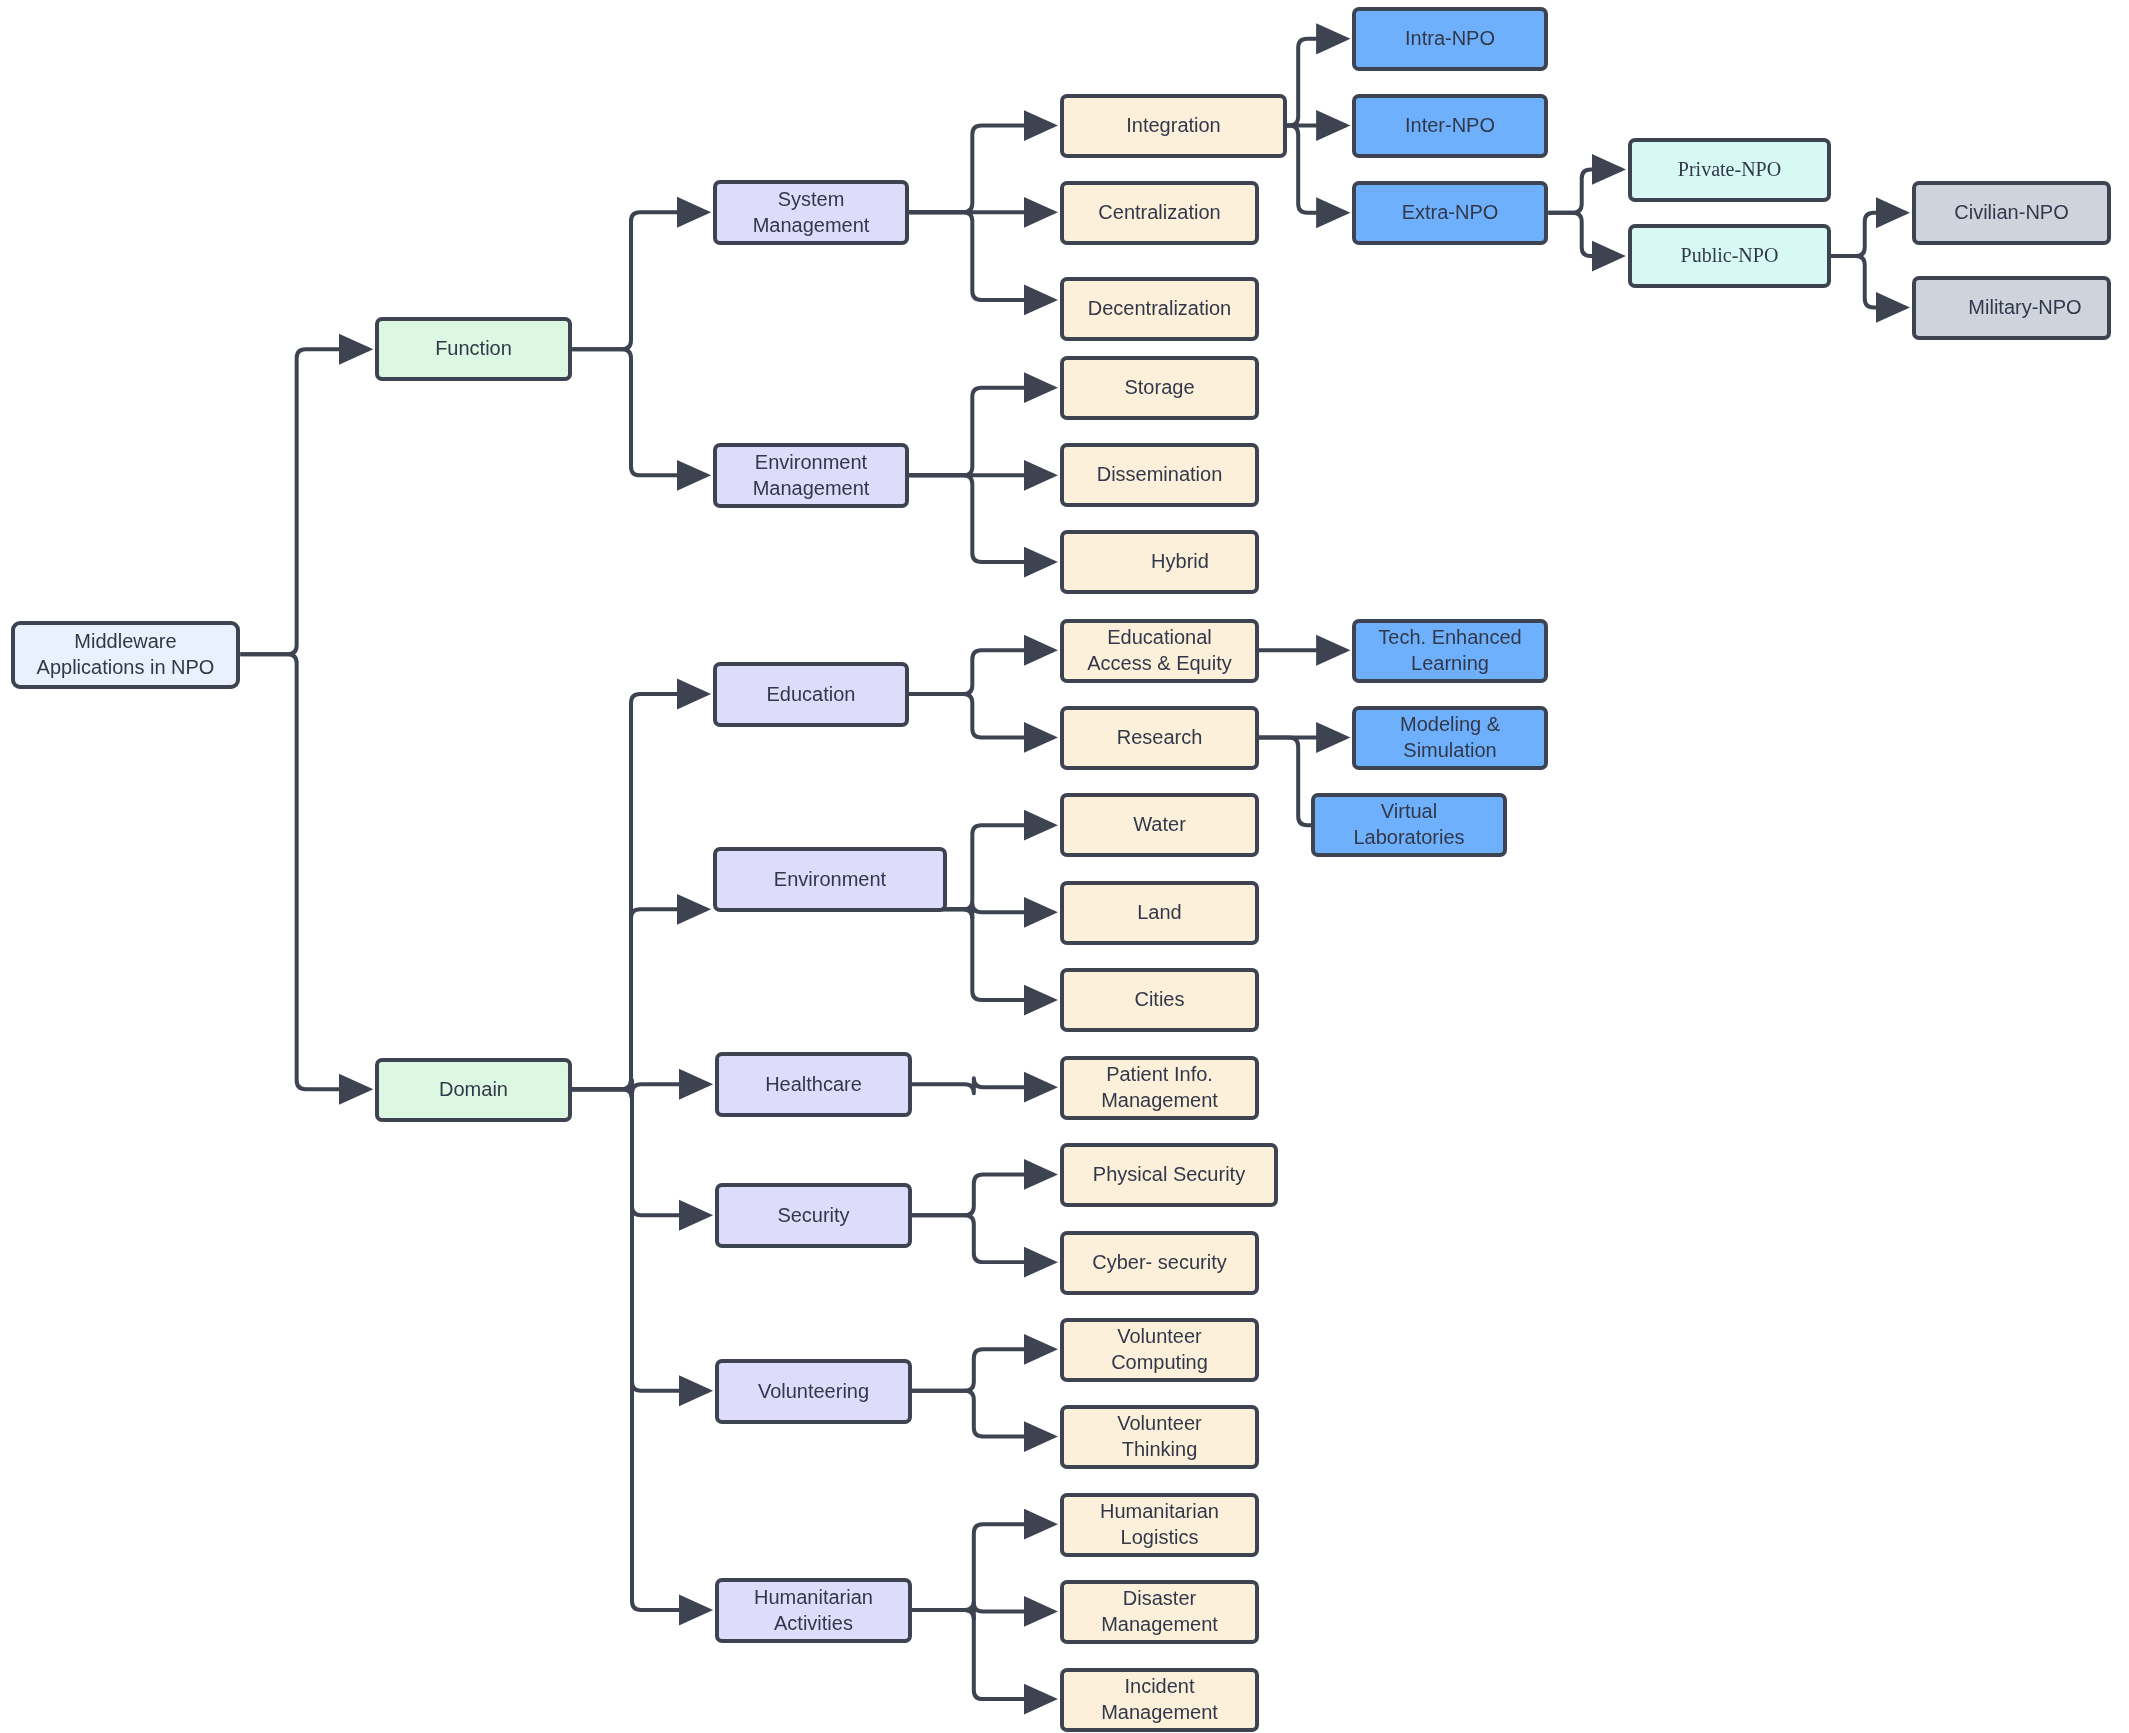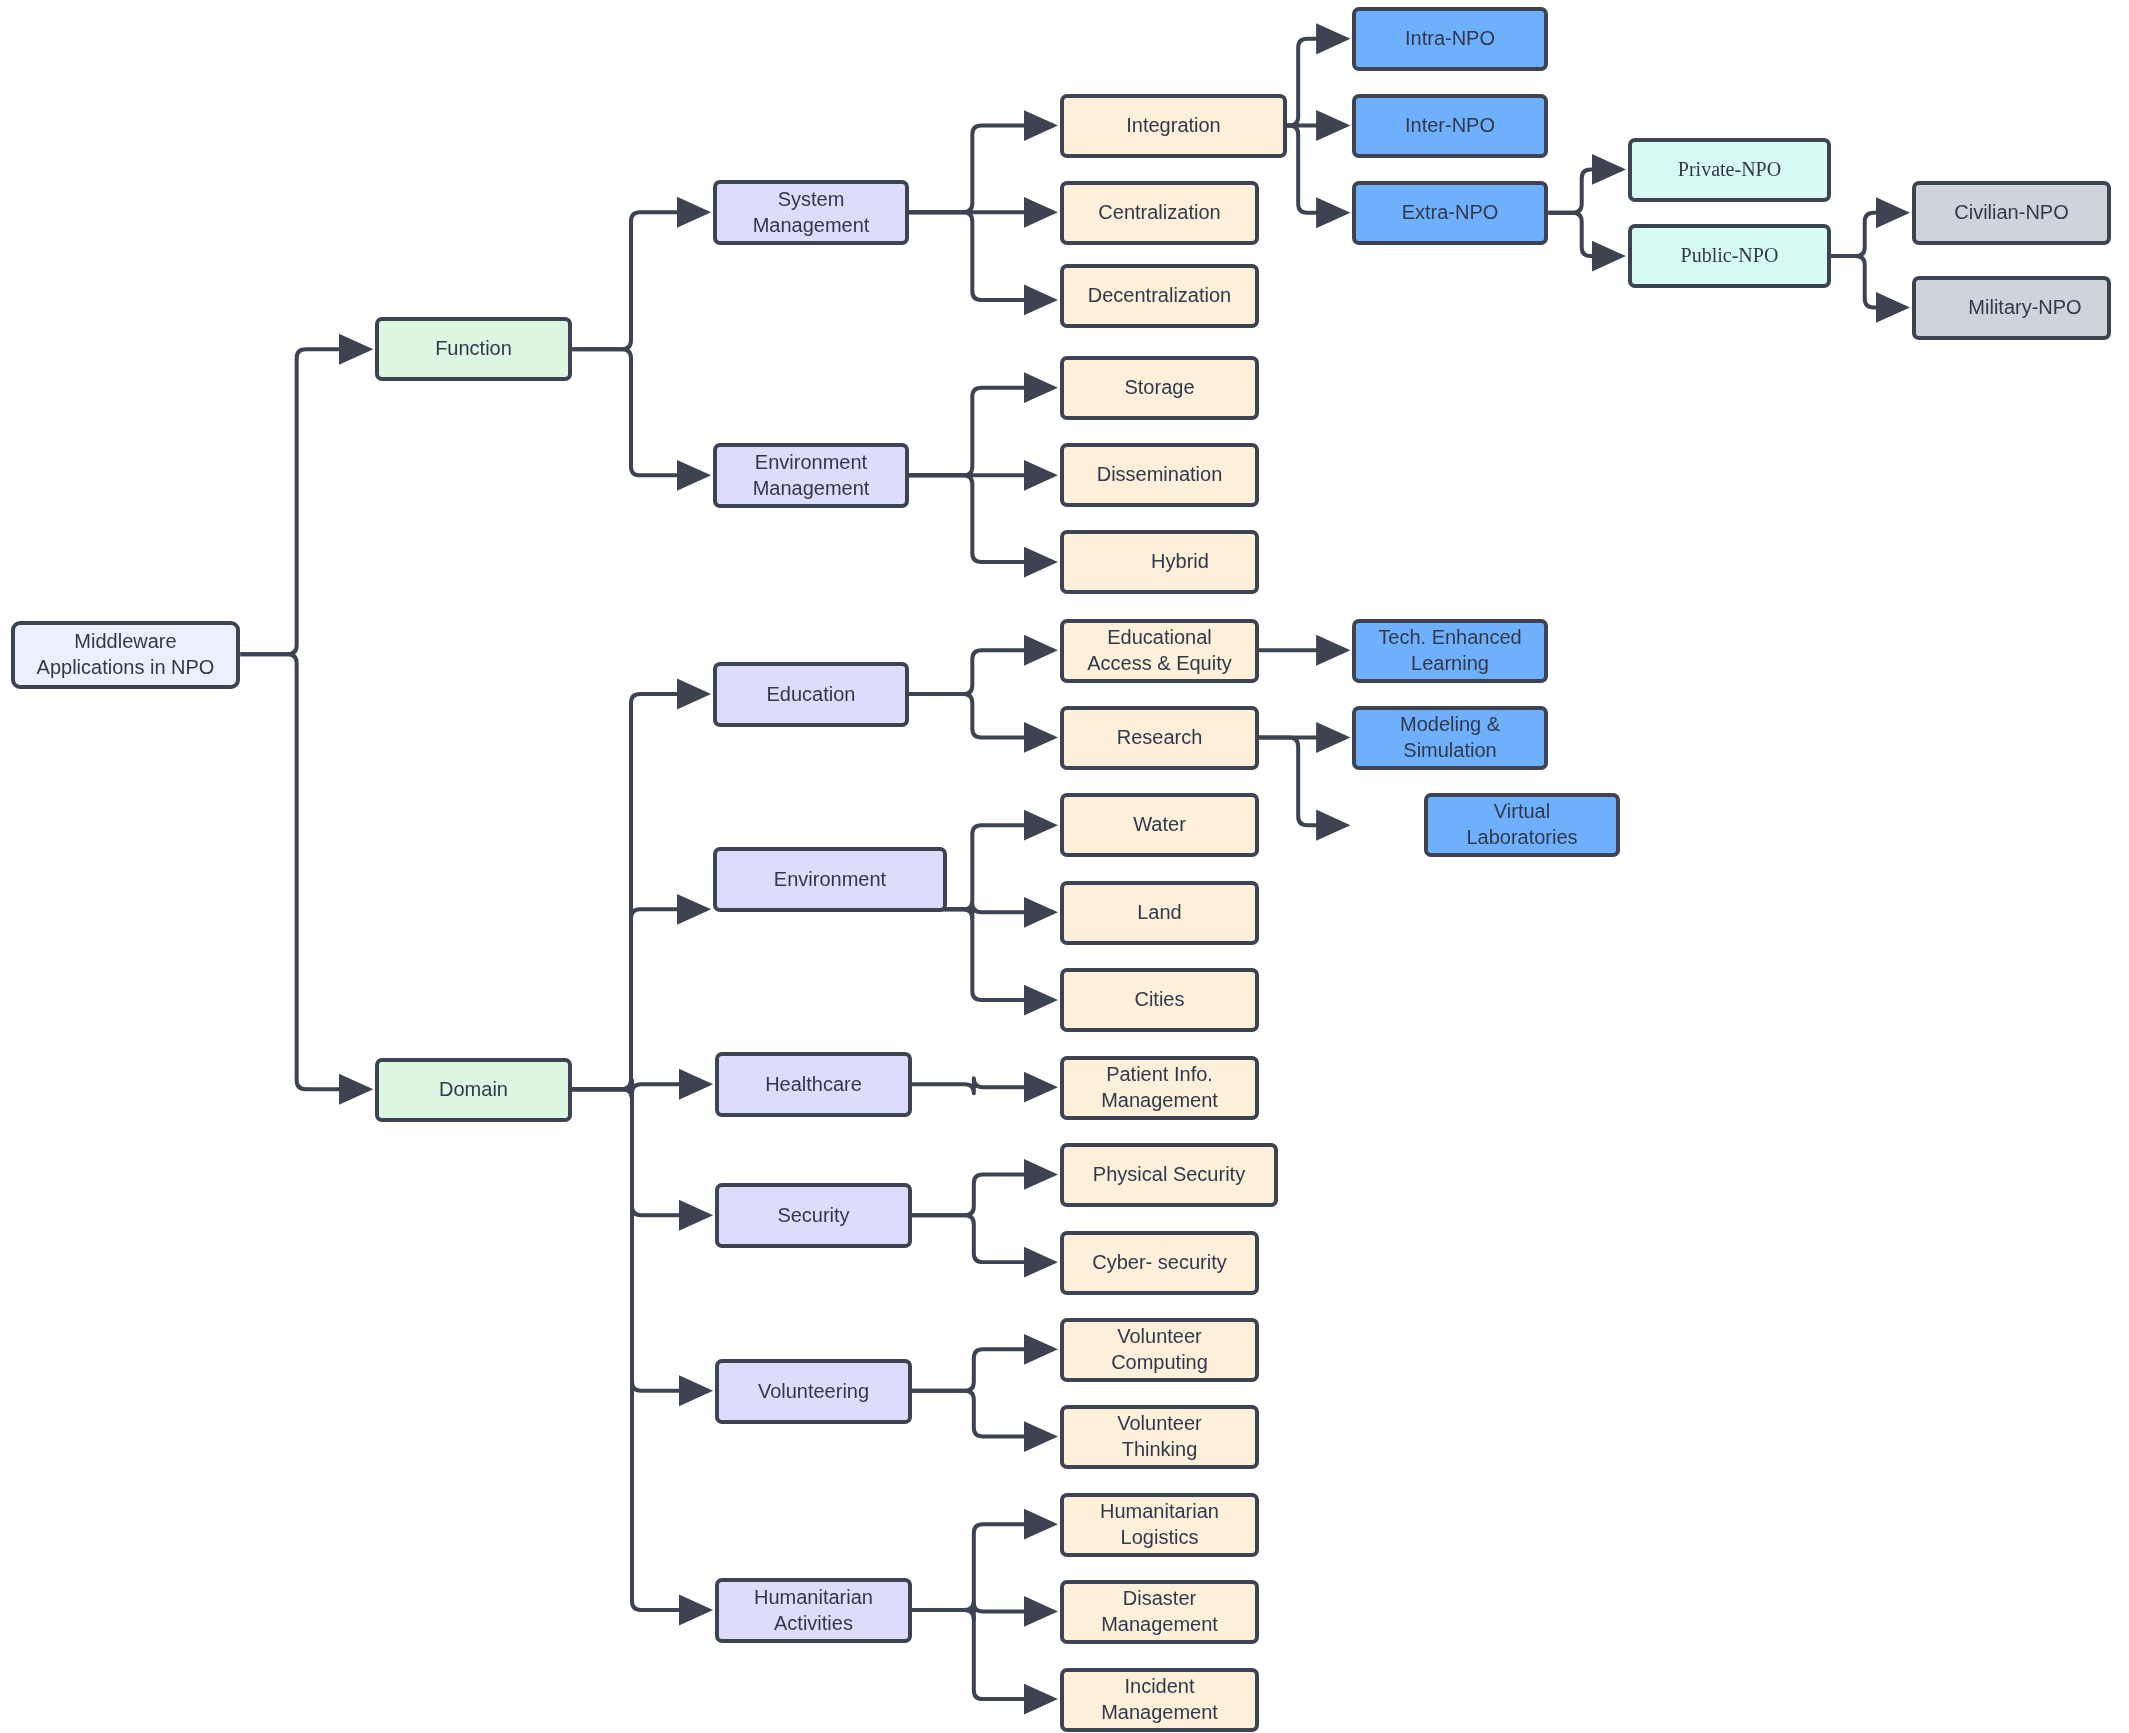--- a/index.html
+++ b/index.html
@@ -86,21 +86,21 @@
       <div class="node lvl-root" style="left: 11px; top: 621px; width: 229px; height: 68px; border-radius: 9px;">Middleware
 Applications in NPO</div>
       <div class="node lvl-cat" style="left: 375px; top: 317px; width: 197px; height: 64px;">Function</div>
       <div class="node lvl-cat" style="left: 375px; top: 1058px; width: 197px; height: 64px;">Domain</div>
       <div class="node lvl-sub" style="left: 713px; top: 180px; width: 196px; height: 65px;">System
 Management</div>
       <div class="node lvl-sub" style="left: 713px; top: 443px; width: 196px; height: 65px;">Environment
 Management</div>
       <div class="node lvl-leaf" style="left: 1060px; top: 94px; width: 227px; height: 64px;">Integration</div>
       <div class="node lvl-leaf" style="left: 1060px; top: 181px; width: 199px; height: 64px;">Centralization</div>
-      <div class="node lvl-leaf" style="left: 1060px; top: 264px; width: 199px; height: 64px;">Decentralization</div>
+      <div class="node lvl-leaf" style="left: 1060px; top: 277px; width: 199px; height: 64px;">Decentralization</div>
       <div class="node lvl-leaf" style="left: 1060px; top: 356px; width: 199px; height: 64px;">Storage</div>
       <div class="node lvl-leaf" style="left: 1060px; top: 443px; width: 199px; height: 64px;">Dissemination</div>
       <div class="node lvl-leaf" style="left: 1060px; top: 530px; width: 199px; height: 64px; padding-left: 46px;">Hybrid</div>
       <div class="node lvl-blue" style="left: 1352px; top: 7px; width: 196px; height: 64px;">Intra-NPO</div>
       <div class="node lvl-blue" style="left: 1352px; top: 94px; width: 196px; height: 64px;">Inter-NPO</div>
       <div class="node lvl-blue" style="left: 1352px; top: 181px; width: 196px; height: 64px;">Extra-NPO</div>
       <div class="node lvl-teal" style="left: 1628px; top: 138px; width: 203px; height: 64px;">Private-NPO</div>
       <div class="node lvl-teal" style="left: 1628px; top: 224px; width: 203px; height: 64px;">Public-NPO</div>
       <div class="node lvl-gray" style="left: 1912px; top: 181px; width: 199px; height: 64px;">Civilian-NPO</div>
       <div class="node lvl-gray" style="left: 1912px; top: 276px; width: 199px; height: 64px; padding-left: 32px;">Military-NPO</div>
@@ -128,17 +128,17 @@
       <div class="node lvl-leaf" style="left: 1060px; top: 1493px; width: 199px; height: 64px;">Humanitarian
 Logistics</div>
       <div class="node lvl-leaf" style="left: 1060px; top: 1580px; width: 199px; height: 64px;">Disaster
 Management</div>
       <div class="node lvl-leaf" style="left: 1060px; top: 1668px; width: 199px; height: 64px;">Incident
 Management</div>
       <div class="node lvl-blue" style="left: 1352px; top: 619px; width: 196px; height: 64px;">Tech. Enhanced
 Learning</div>
       <div class="node lvl-blue" style="left: 1352px; top: 706px; width: 196px; height: 64px;">Modeling &amp;
 Simulation</div>
-      <div class="node lvl-blue" style="left: 1424px; top: 793px; width: 196px; height: 64px;">Virtual
+      <div class="node lvl-blue" style="left: 1311px; top: 793px; width: 196px; height: 64px;">Virtual
 Laboratories</div>
     </div>
 </div>
 
 
 </body></html>

